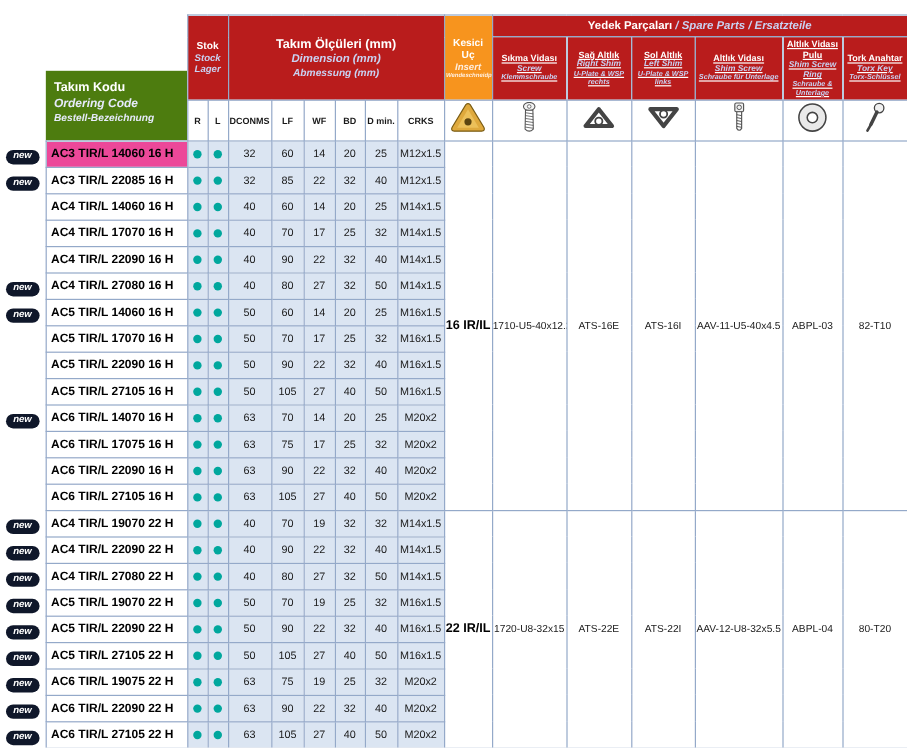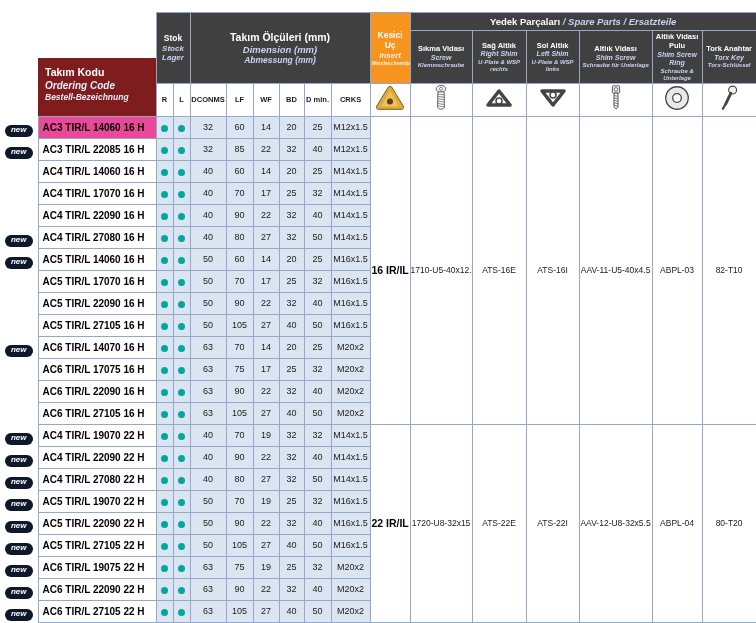--- a/index.html
+++ b/index.html
@@ -11,43 +11,43 @@
 
   table.catalog { border-collapse: collapse; table-layout: fixed; width: 756px; }
   .catalog th, .catalog td { border: 1px solid #94a9c9; overflow: hidden; }
 
   
   th.badge-head, td.badge-cell { border: none; background: #fff; }
   th.code-head { border: none; background: #fff; vertical-align: bottom; padding: 0; }
 
   
   .band { color: #fff; text-align: center; vertical-align: middle; padding: 1px; }
-  .blue { background: #404040; }
+  .blue { background: #b91c1c; }
   .orange { background: #f7941e; }
   .t1 { font-weight: bold; font-size: 10.5px; line-height: 1.25; text-align: center; }
   .t2 { font-style: italic; font-size: 9.5px; color: #c9d2f2; line-height: 1.2; }
   .t3 { font-style: italic; font-size: 8.5px; color: #c9d2f2; line-height: 1.2; }
   .sm .t1 { font-size: 8.5px; }
   .sm .t2, .sm .t3 { font-size: 8px; }
   .orange .t1 { font-size: 8.5px; }
   .orange .t2 { font-size: 8px; color: #ffeede; }
   .orange .t3 { font-size: 5px; color: #ffeede; }
 
   .spare-title { font-size: 9.5px; }
   .spare-title .pt { font-weight: bold; color: #fff; }
   .spare-title .ps { font-style: italic; color: #c9d2f2; }
 
-  .spare-sub { vertical-align: middle; }
+  .spare-sub { vertical-align: middle; text-decoration: underline; }
   .spare-sub .s1 { font-weight: bold; font-size: 7.5px; color: #fff; line-height: 1.25; }
   .spare-sub .s2 { font-style: italic; font-size: 7px; color: #c9d2f2; line-height: 1.2; }
   .spare-sub .s3 { font-style: italic; font-size: 6px; color: #c9d2f2; line-height: 1.2; }
 
   
   .ordering-box {
-    background: #7f1d1d; color: #fff; height: 58px; width: 100%;
+    background: #4d7c0f; color: #fff; height: 58px; width: 100%;
     padding: 7px 0 0 7px; text-align: left;
   }
   .oc-tr { font-weight: bold; font-size: 10.5px; line-height: 1.35; }
   .oc-en { font-weight: bold; font-style: italic; font-size: 10px; color: #e6eafb; line-height: 1.3; }
   .oc-de { font-style: italic; font-size: 8.5px; color: #e6eafb; line-height: 1.3; }
 
   
   th.lbl { background: #fff; color: #1a1a1a; font-size: 7.5px; font-weight: bold; text-align: center; vertical-align: middle; }
   th.icon-cell { background: #fff; text-align: center; vertical-align: middle; padding: 1px; }
 

